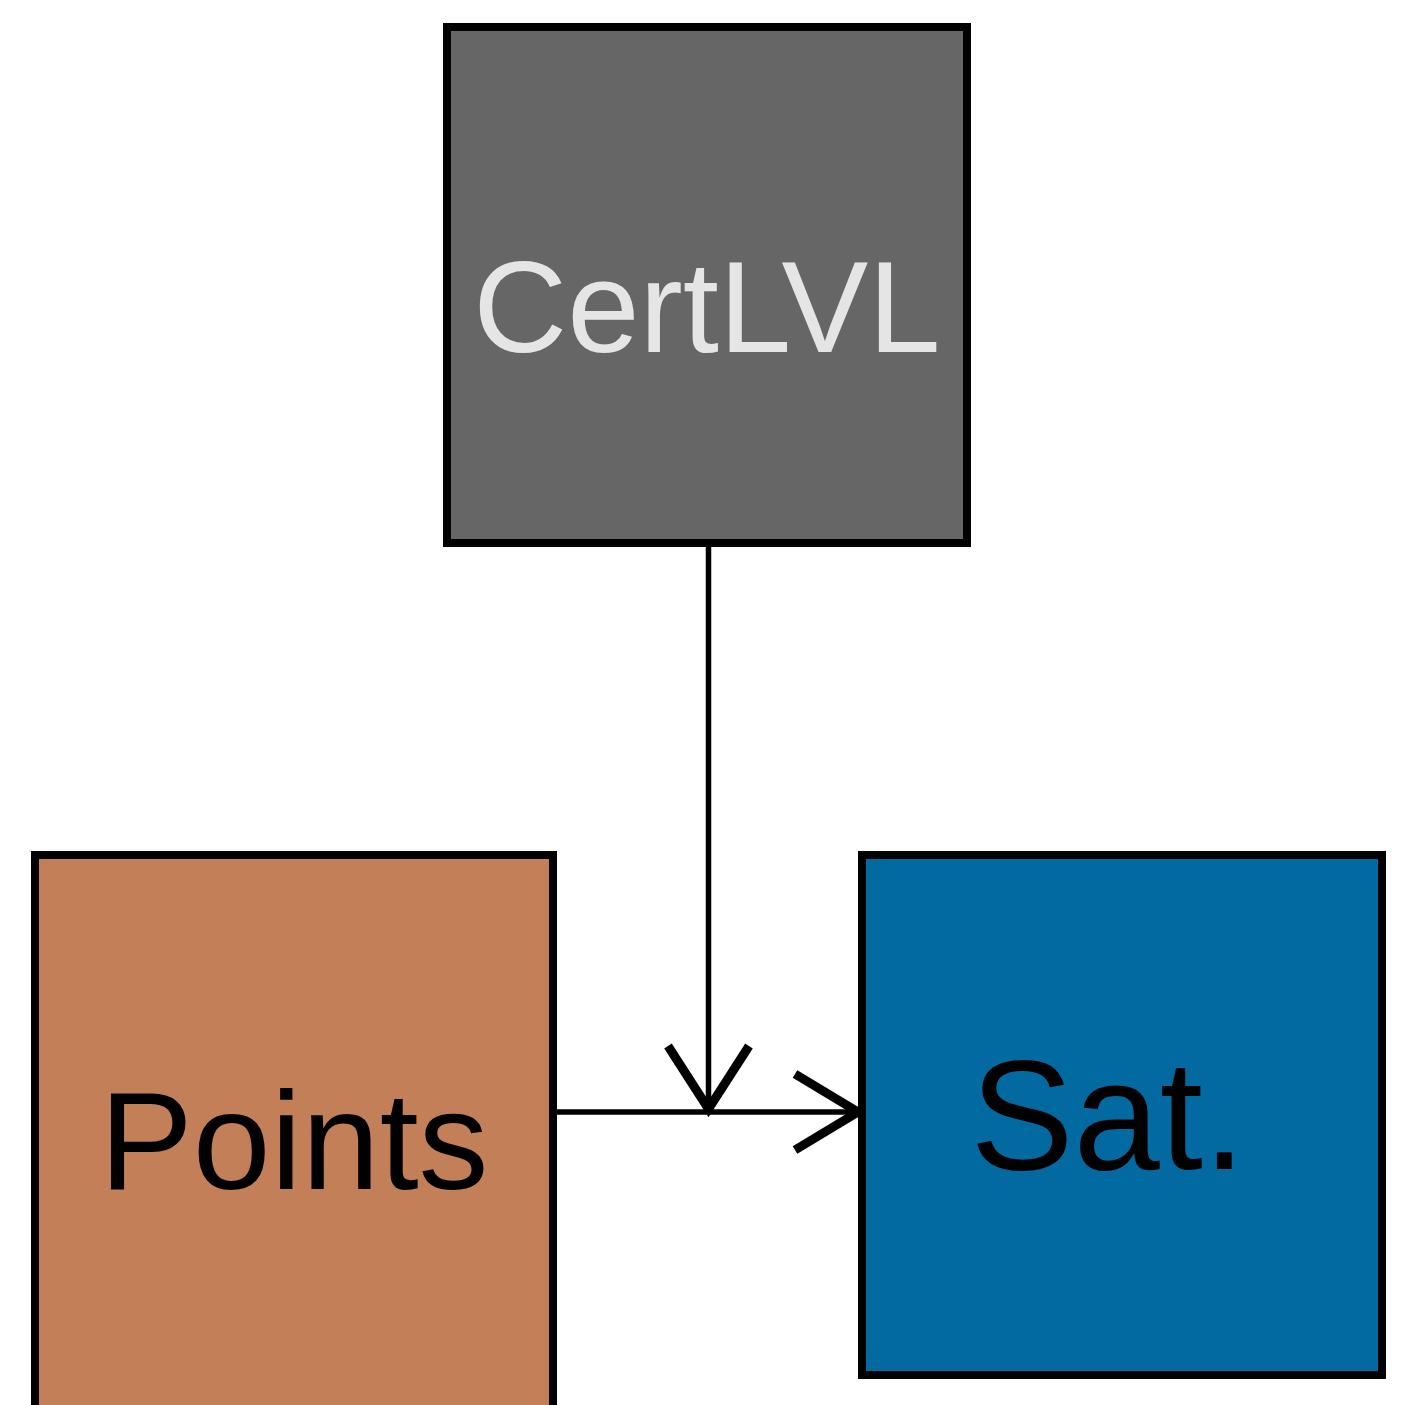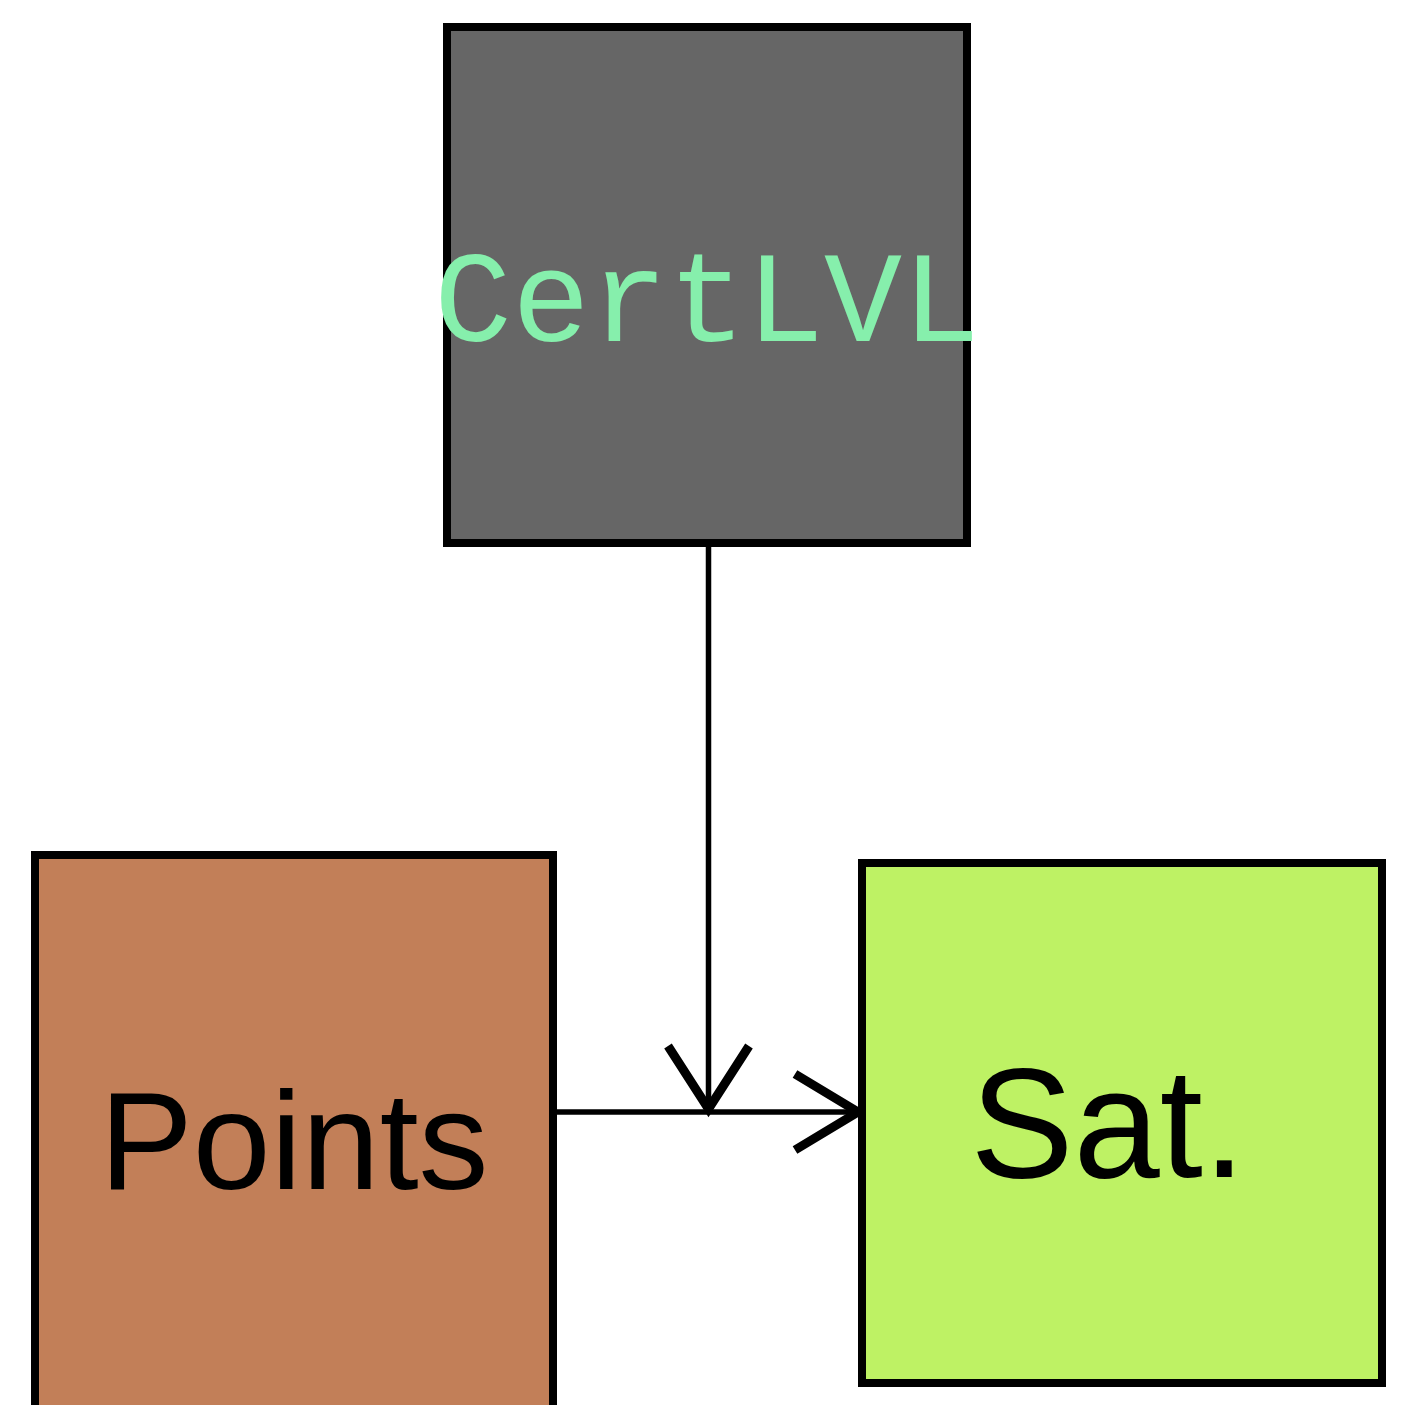--- a/index.html
+++ b/index.html
@@ -62,24 +62,24 @@
   <svg class="edges" viewBox="0 0 1412 1405" aria-hidden="true">
 
     <line class="edge-line" x1="708.5" y1="540" x2="708.5" y2="1109" stroke="#000000"></line>
     <polyline class="edge-head" points="668,1046 708.5,1109 749,1046" stroke="#000000"></polyline>
 
     <line class="edge-line" x1="553" y1="1112" x2="855" y2="1112" stroke="#000000"></line>
     <polyline class="edge-head" points="795,1074 858,1112 795,1150" stroke="#000000"></polyline>
   </svg>
 
   <div class="node node-certlvl" style="background-color: rgb(102, 102, 102);">
-    <span class="node-label label-certlvl" style="color: #86efac; font-family: Liberation Mono, monospace;">CertLVL</span>
+    <span class="node-label label-certlvl" style="color: #e5e5e5;">CertLVL</span>
   </div>
 
   <div class="node node-points" style="background-color: rgb(194, 127, 88);">
     <span class="node-label label-points" style="color: rgb(0, 0, 0);">Points</span>
   </div>
 
-  <div class="node node-sat" style="background-color: #bef264; margin-top: 8px;">
+  <div class="node node-sat" style="background-color: #0369a1;">
     <span class="node-label label-sat" style="color: rgb(0, 0, 0);">Sat.</span>
   </div>
 
 </div>
 
 </body></html>

